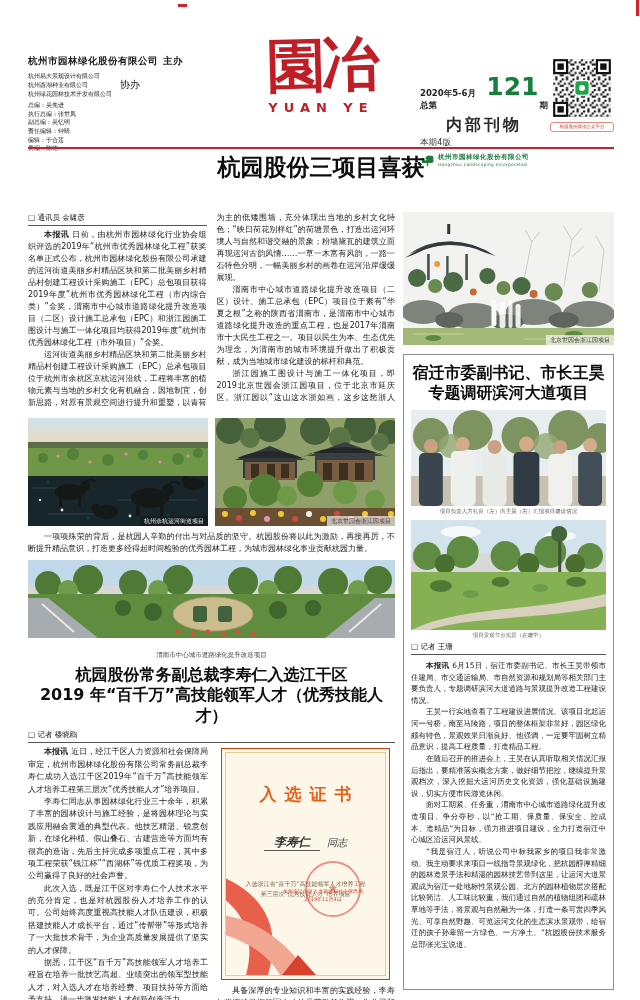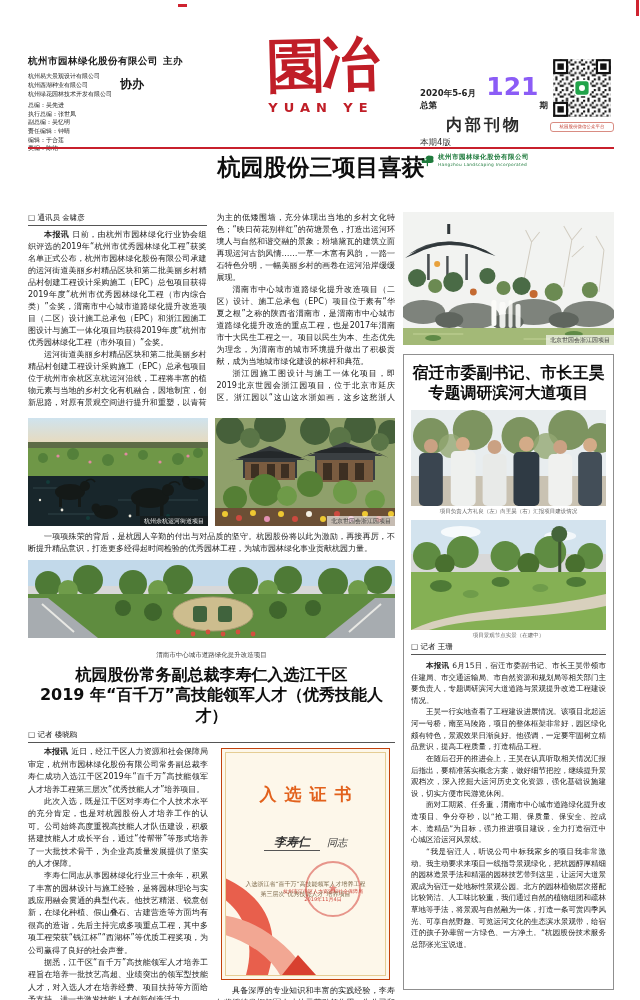--- a/index.html
+++ b/index.html
@@ -9,30 +9,30 @@
   .top-dash{position:absolute;left:178px;top:4px;width:9px;height:3px;background:#cf2330;}
   .top-bar{position:absolute;right:1px;top:0;width:3px;height:16px;background:#cf2330;}
 
   
   .masthead{position:absolute;left:0;right:0;top:55px;height:90px;}
   .mh-left{position:absolute;left:0;top:0;width:210px;}
   .org{font-size:9.5px;font-weight:bold;letter-spacing:.5px;margin-bottom:3px;}
   .org-suffix{margin-left:5px;}
   .co-row{display:flex;align-items:center;}
   .co-list div{font-size:6px;line-height:1.5;color:#222;}
-  .co-label{font-size:12px;font-weight:bold;margin-left:8px;}
+  .co-label{font-size:10px;font-weight:normal;margin-left:8px;}
   .staff{margin-top:3px;}
   .staff div{font-size:6px;line-height:1.45;color:#222;}
   .mh-logo{position:absolute;left:228px;top:-20px;width:130px;text-align:center;}
   .logo-chars{font-family:"DejaVu Serif","Liberation Serif",serif;font-size:58px;font-weight:900;
               color:#c01e27;line-height:1.05;transform:rotate(-1.5deg);letter-spacing:-4px;}
   .logo-pinyin{font-size:13px;font-weight:bold;color:#c01e27;letter-spacing:6px;margin-top:4px;}
   .mh-right{position:absolute;left:392px;top:6px;width:128px;}
   .issue-line{display:flex;align-items:flex-end;font-size:8.5px;font-weight:bold;color:#222;}
-  .issue-num{font-size:25px;line-height:.85;font-weight:900;color:#8b5cf6;margin:15px 1px;}
+  .issue-num{font-size:25px;line-height:.85;font-weight:900;color:#15803d;margin:15px 1px;}
   .pub-type{font-size:16px;letter-spacing:3px;color:#2b2b2b;font-weight:600;margin-top:3px;text-align:center;}
   .pages-note{font-size:8.5px;color:#333;margin-top:1px;}
   .brand{display:flex;align-items:center;margin-top:4px;}
   .brand svg{flex:0 0 auto;margin-right:3px;}
   .brand-cn{font-size:6.5px;font-weight:bold;color:#1e7a3c;letter-spacing:.5px;}
   .brand-en{font-size:4.3px;color:#1e7a3c;letter-spacing:.3px;}
   .mh-qr{position:absolute;right:0;top:2px;width:64px;text-align:center;}
   .mh-qr svg{display:block;width:62px;height:62px;margin:0 auto;}
   .qr-caption{margin-top:3px;border:1px solid #d98c82;border-radius:3px;color:#c0392b;
               font-size:4.5px;padding:1.5px 0;line-height:1;}
@@ -391,22 +391,22 @@
 
         <section class="art2">
           <h2>
             <span>杭园股份常务副总裁李寿仁入选江干区</span><br>
             <span>2019 年“百千万”高技能领军人才（优秀技能人才）</span>
           </h2>
           <div class="byline2">□ 记者  楼晓鸥</div>
           <div class="art2-cols">
             <div class="art2-text j">
               <p><b class="lead">本报讯</b><span>近日，经江干区人力资源和社会保障局审定，杭州市园林绿化股份有限公司常务副总裁李寿仁成功入选江干区2019年“百千万”高技能领军人才培养工程第三层次“优秀技能人才”培养项目。</span></p>
+              <p>李寿仁同志从事园林绿化行业三十余年，积累了丰富的园林设计与施工经验，是将园林理论与实践应用融会贯通的典型代表。他技艺精湛、锐意创新，在绿化种植、假山叠石、古建营造等方面均有很高的造诣，先后主持完成多项重点工程，其中多项工程荣获“钱江杯”“西湖杯”等优质工程奖项，为公司赢得了良好的社会声誉。</p>
               <p>此次入选，既是江干区对李寿仁个人技术水平的充分肯定，也是对杭园股份人才培养工作的认可。公司始终高度重视高技能人才队伍建设，积极搭建技能人才成长平台，通过“传帮带”等形式培养了一大批技术骨干，为企业高质量发展提供了坚实的人才保障。</p>
-              <p>李寿仁同志从事园林绿化行业三十余年，积累了丰富的园林设计与施工经验，是将园林理论与实践应用融会贯通的典型代表。他技艺精湛、锐意创新，在绿化种植、假山叠石、古建营造等方面均有很高的造诣，先后主持完成多项重点工程，其中多项工程荣获“钱江杯”“西湖杯”等优质工程奖项，为公司赢得了良好的社会声誉。</p>
               <p>据悉，江干区“百千万”高技能领军人才培养工程旨在培养一批技艺高超、业绩突出的领军型技能人才，对入选人才在培养经费、项目扶持等方面给予支持，进一步激发技能人才创新创造活力。</p>
             </div>
             <div class="cert-col">
               <div class="certificate">
                 <div class="cert-inner">
                   <div class="cert-title">入选证书</div>
                   <div class="cert-name">
                     <span class="cert-name-u">李寿仁</span><span class="cert-suffix">同志</span>
                   </div>
                   <div class="cert-line1">入选浙江省“百千万”高技能领军人才培养工程</div>

